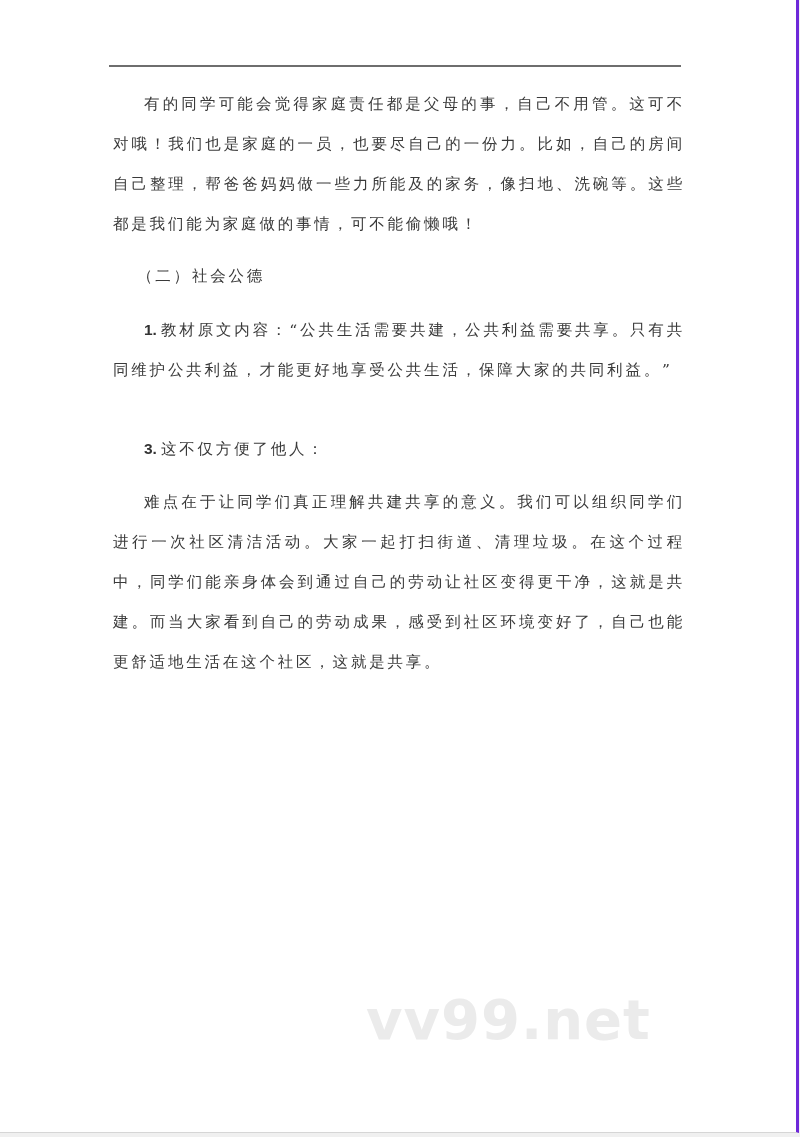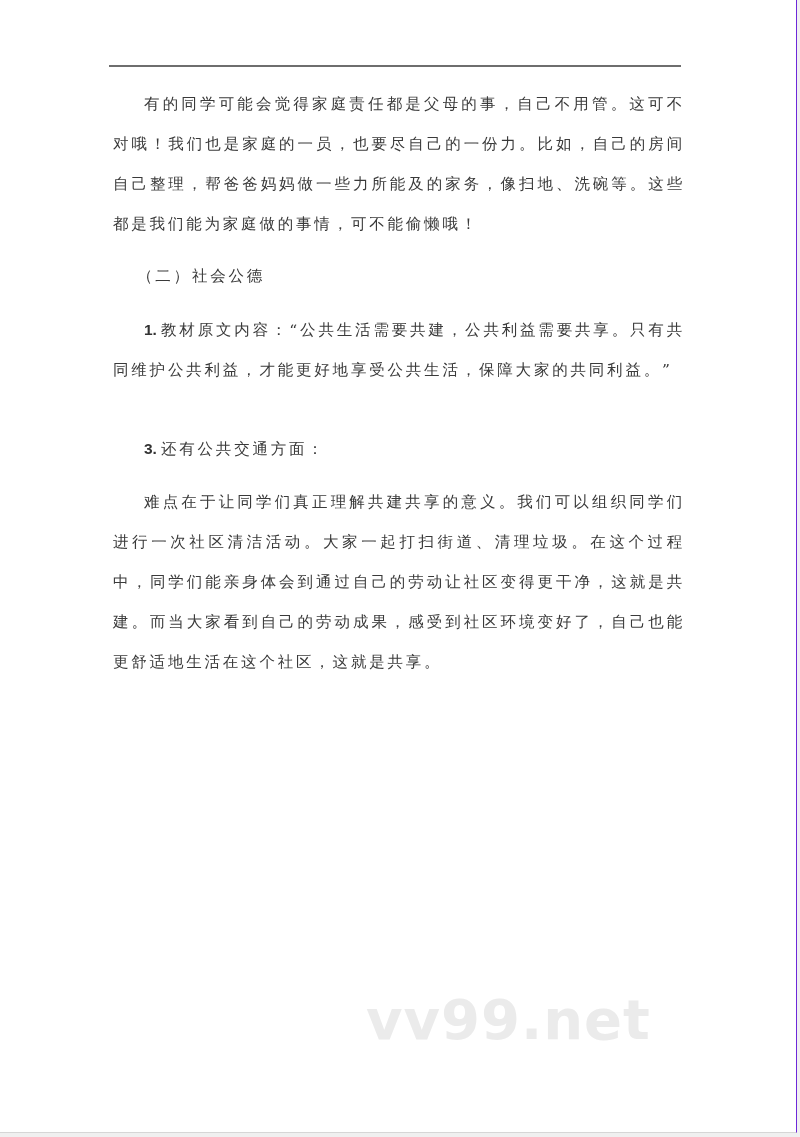--- a/index.html
+++ b/index.html
@@ -14,21 +14,21 @@
       overflow: hidden;
       font-family: "DejaVu Serif", "Liberation Serif", serif;
     }
     .page {
       position: absolute;
       left: 0;
       top: 0;
       width: 796px;
       height: 1132px;
       background: #ffffff;
-      border-right: 1px solid #6d28d9;
+      border-right: 3px solid #6d28d9;
       border-bottom: 1px solid #d6d6d6;
     }
     .header-rule {
       position: absolute;
       left: 109px;
       top: 65px;
       width: 572px;
       height: 0;
       border-top: 2px solid #6e6e6e;
     }
@@ -82,20 +82,20 @@
     <p class="heading section-title">（二）社会公德</p>
 
     <div class="gap-sm"></div>
     <p class="para"><span class="num">1.</span><span>教材原文内容：“公共生活需要共建，公共利益需要共享。只有共同维护公共利益，才能更好地享受公共生活，保障大家的共同利益。”</span></p>
 
     <div class="gap-sm"></div>
 
     <div class="gap-sm"></div>
 
     <div class="gap-sm"></div>
-    <p class="heading"><span class="num">3.</span><span>还有公共交通方面：</span></p>
+    <p class="heading"><span class="num">3.</span><span>这不仅方便了他人：</span></p>
 
     <div class="gap-sm"></div>
     <p class="para">难点在于让同学们真正理解共建共享的意义。我们可以组织同学们进行一次社区清洁活动。大家一起打扫街道、清理垃圾。在这个过程中，同学们能亲身体会到通过自己的劳动让社区变得更干净，这就是共建。而当大家看到自己的劳动成果，感受到社区环境变好了，自己也能更舒适地生活在这个社区，这就是共享。</p>
   </div>
 
   <div class="watermark">vv99.net</div>
 </div>
 
 </body></html>

